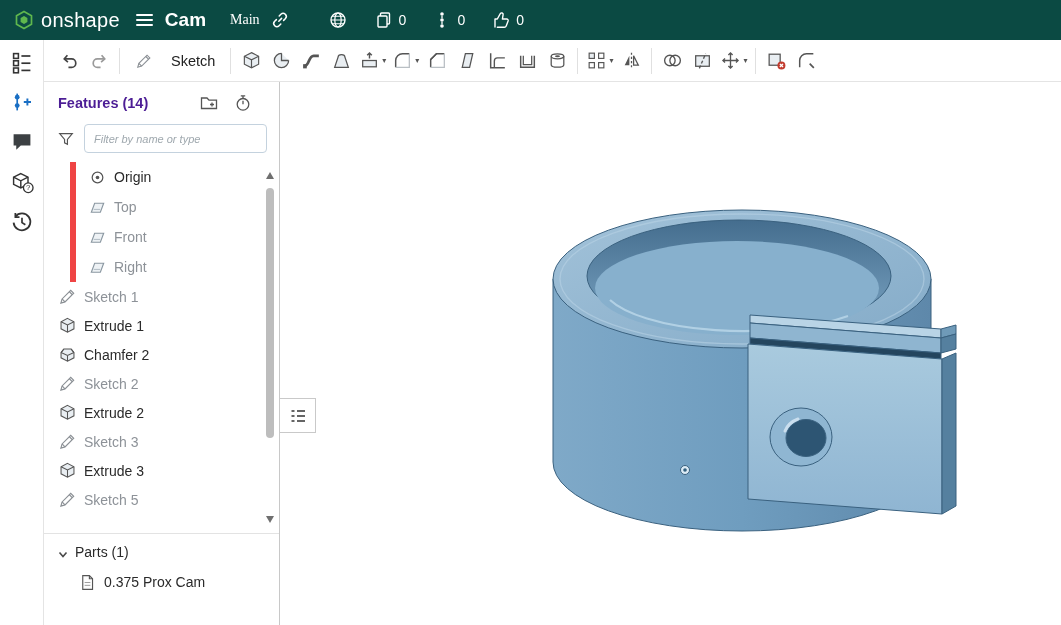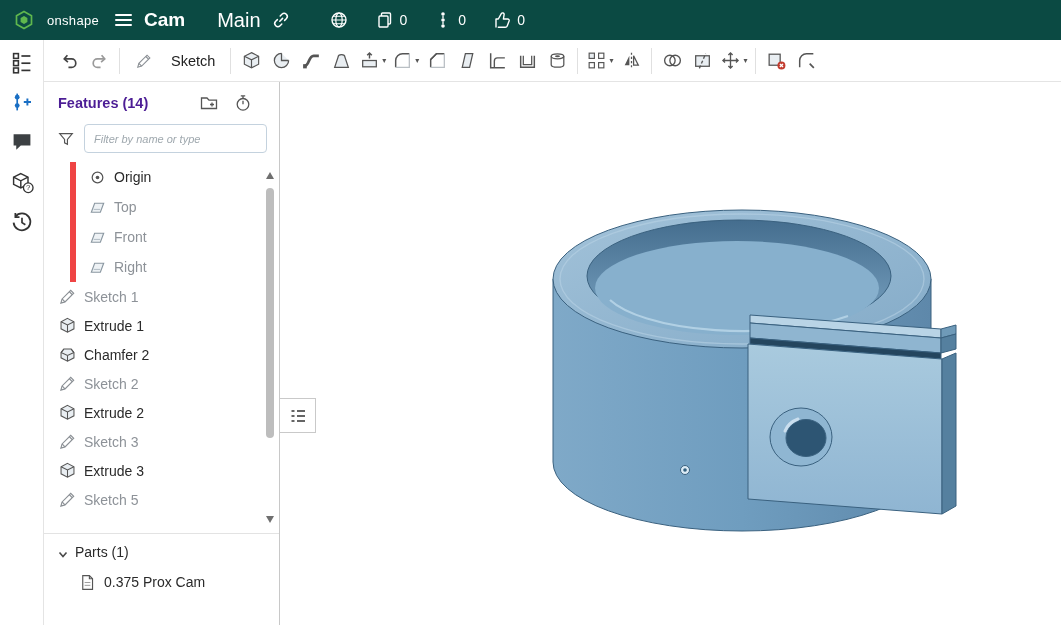--- a/index.html
+++ b/index.html
@@ -2,26 +2,26 @@
 <html><head>
 <meta charset="utf-8">
 <style>
   * { box-sizing:border-box; margin:0; padding:0; }
   html,body { width:1061px; height:625px; overflow:hidden; background:#fff;
               font-family:"Liberation Sans",sans-serif; }
 
   
   .topbar { height:40px; background:#0b4a43; display:flex; align-items:center;
             padding:0 14px; color:#fff; }
-  .brand { display:flex; align-items:center; gap:13px; font-size:13px; }
+  .brand { display:flex; align-items:center; gap:7px; font-size:20px; }
   .brand-name { letter-spacing:.3px; }
   .hamburger { margin-left:16px; display:flex; flex-direction:column; gap:3px; cursor:pointer; }
   .hamburger span { width:17px; height:2px; background:#fff; border-radius:1px; }
   .doc-title { font-size:19px; font-weight:bold; margin-left:12px; }
-  .workspace { font-size:20px; margin-left:32px; }
+  .workspace { font-size:14px; margin-left:24px;font-family:Liberation Serif, serif; }
   .link-ic { margin-left:10px; }
   .tbi { width:20px; height:20px; display:block; }
   .stat { display:flex; align-items:center; gap:5px; font-size:14px; }
   .ml38 { margin-left:38px; } .ml26 { margin-left:26px; }
 
   
   .main { display:flex; height:585px; }
   .rail { width:44px; flex:none; border-right:1px solid #e4e4e4; background:#fff;
           display:flex; flex-direction:column; align-items:center; padding-top:10px; gap:16px; }
   .ric { width:24px; height:24px; cursor:pointer; }

